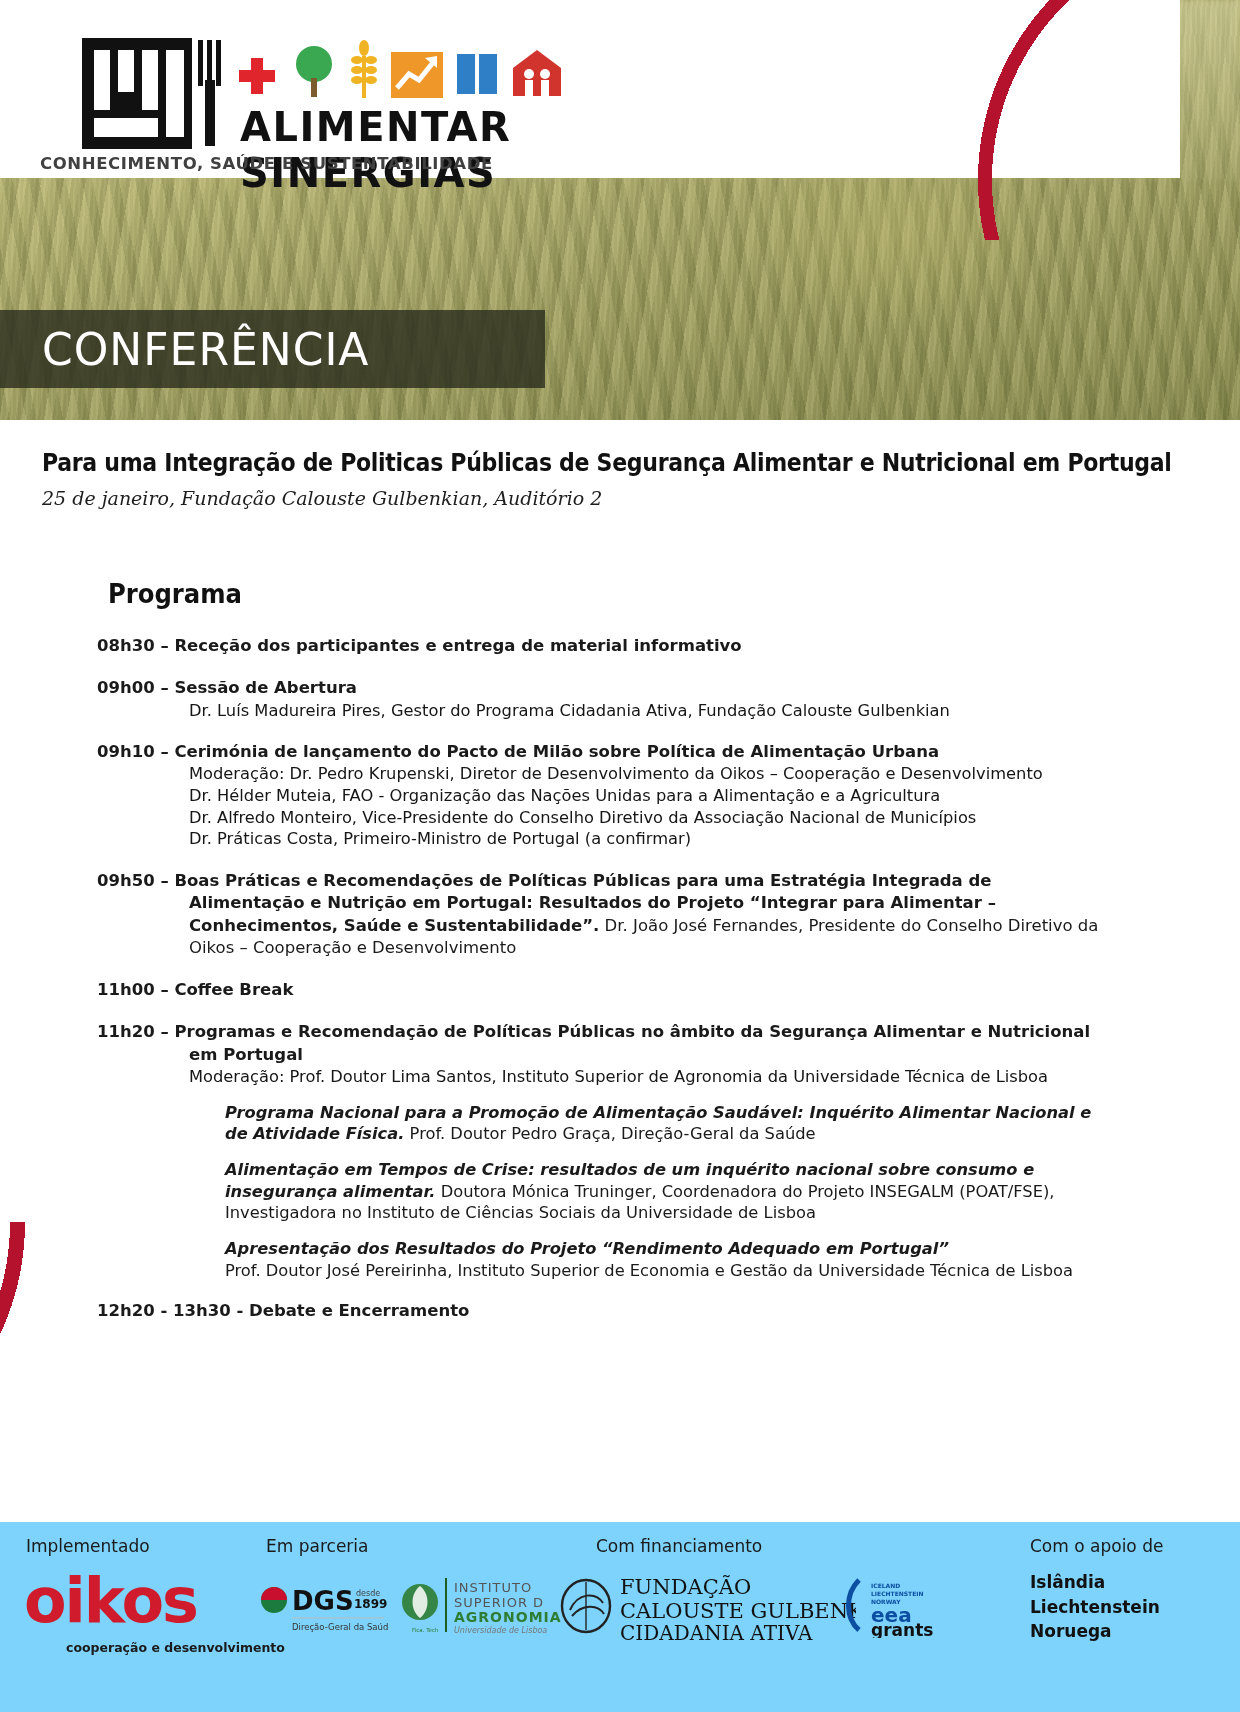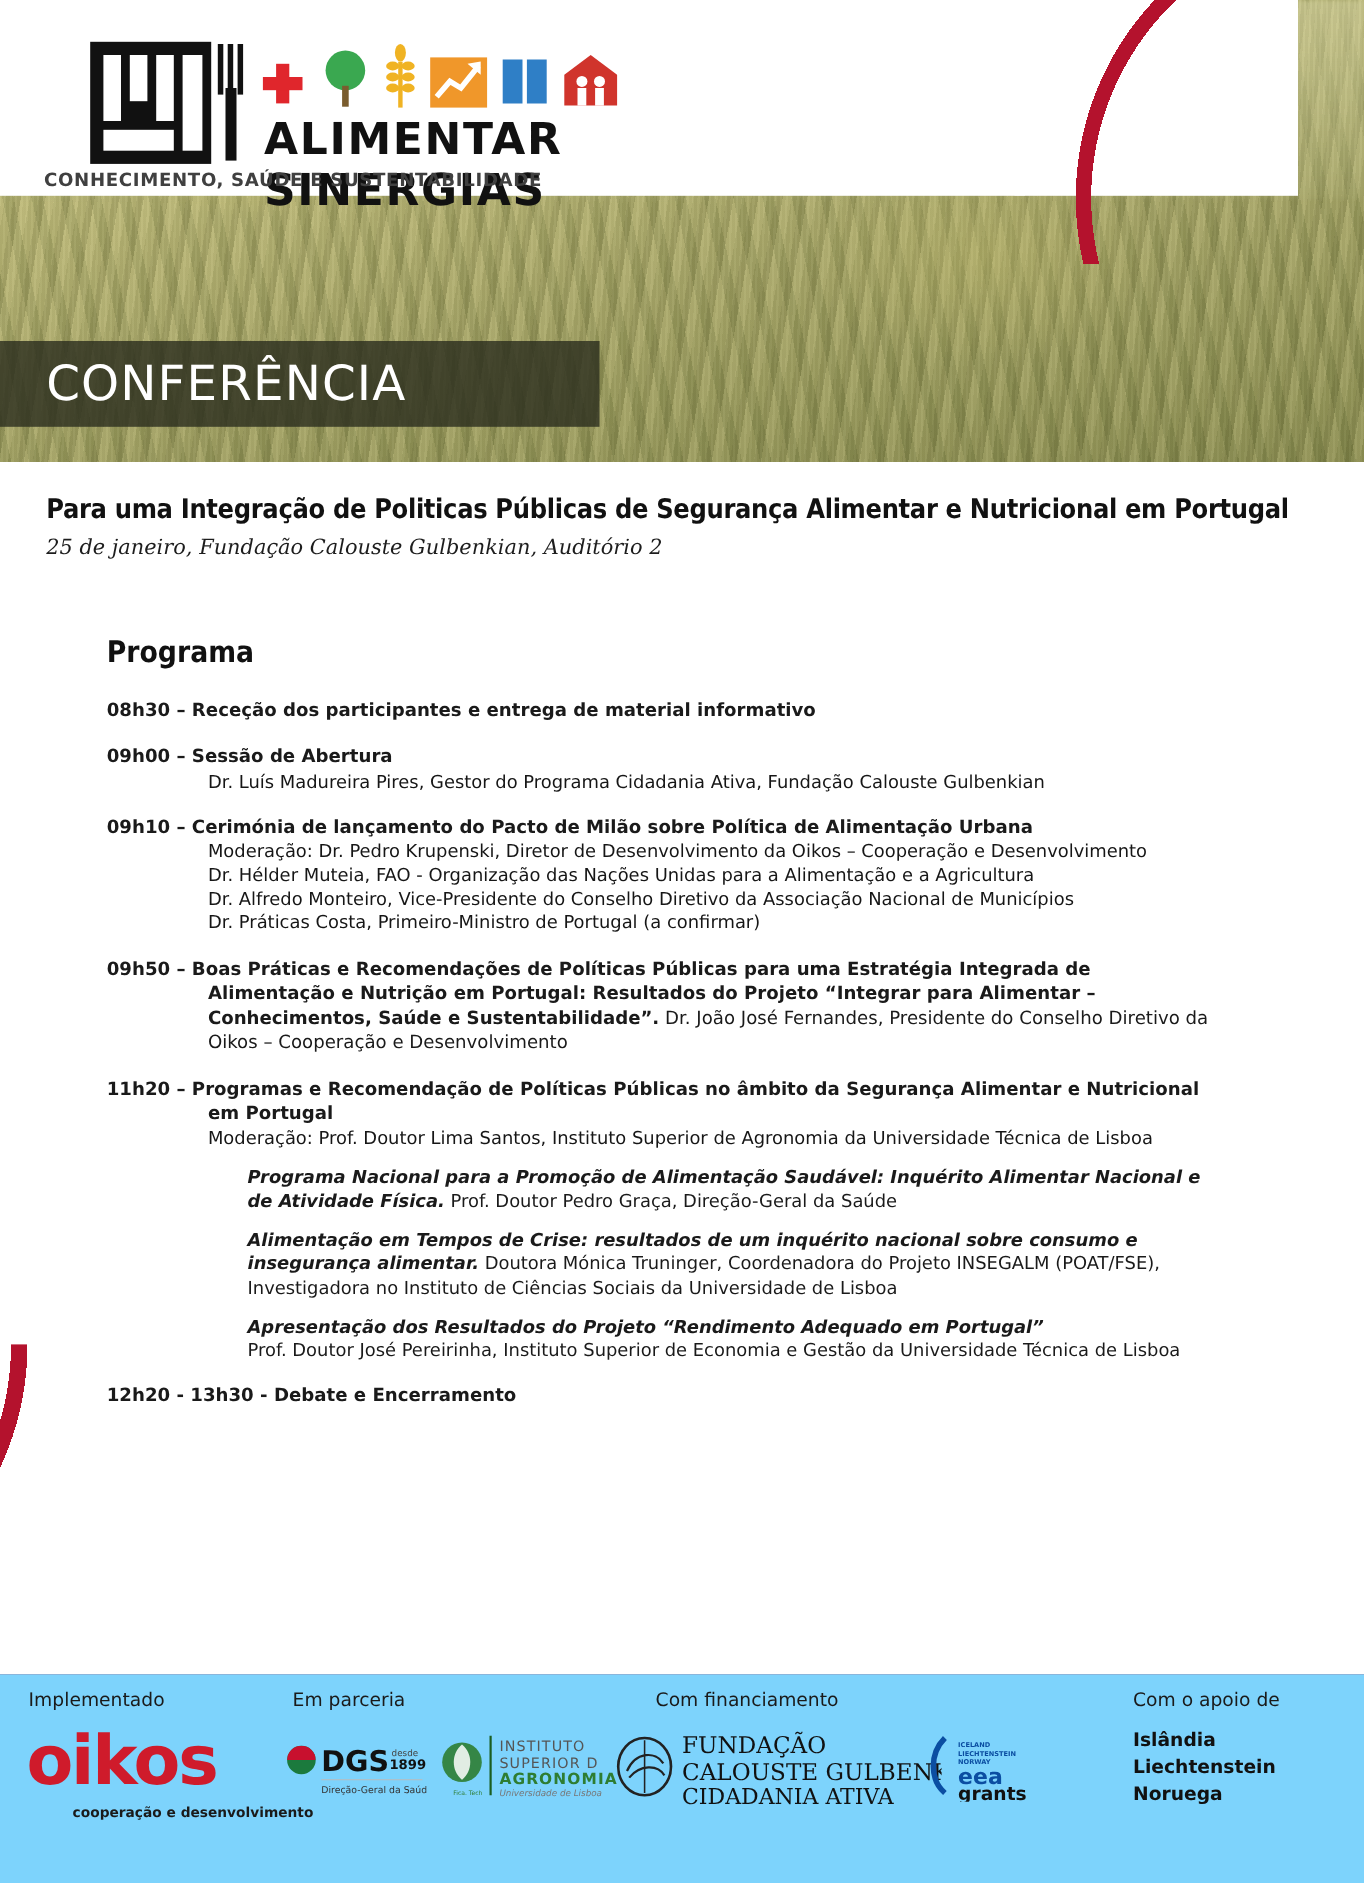--- a/index.html
+++ b/index.html
@@ -81,21 +81,21 @@
     font-family:"DejaVu Sans Condensed","DejaVu Sans","Liberation Sans",sans-serif;
   }
   .doc-sub{
     position:absolute;left:42px;top:487px;width:1100px;
     font-size:19px;font-style:italic;color:#1d1d1d;
     font-family:"DejaVu Serif","Liberation Serif",serif;
   }
 
   
   .programa-h{
-    position:absolute;left:97px;top:578px;font-size:27px;font-weight:bold;color:#111;
+    position:absolute;left:108px;top:578px;font-size:27px;font-weight:bold;color:#111;
     font-family:"DejaVu Sans Condensed","DejaVu Sans","Liberation Sans",sans-serif;
   }
   .program{
     position:absolute;left:97px;top:635px;width:1010px;
   }
   .item{margin-bottom:20px;}
   .item-body{margin-left:92px;font-size:16.3px;line-height:1.33;color:#161616;}
   .item-head-wrap{font-size:16.5px;line-height:1.35;}
   .hang{padding-left:92px;text-indent:-92px;font-weight:bold;}
   .hang .reg{font-weight:normal;}
@@ -224,20 +224,23 @@
       <div class="item-head-wrap hang"><span>09h10 –</span><span> Cerimónia de lançamento do Pacto de Milão sobre Política de Alimentação Urbana</span></div>
       <div class="item-body">Moderação: Dr. Pedro Krupenski, Diretor de Desenvolvimento da Oikos – Cooperação e Desenvolvimento</div>
       <div class="item-body">Dr. Hélder Muteia, FAO - Organização das Nações Unidas para a Alimentação e a Agricultura</div>
       <div class="item-body">Dr. Alfredo Monteiro, Vice-Presidente do Conselho Diretivo da Associação Nacional de Municípios</div>
       <div class="item-body">Dr. Práticas Costa, Primeiro-Ministro de Portugal (a confirmar)</div>
     </div>
     <div class="item">
       <div class="item-head-wrap hang"><span>09h50 –</span><span> Boas Práticas e Recomendações de Políticas Públicas para uma Estratégia Integrada de Alimentação e Nutrição em Portugal: Resultados do Projeto “Integrar para Alimentar – Conhecimentos, Saúde e Sustentabilidade”.</span><span class="reg"> Dr. João José Fernandes, Presidente do Conselho Diretivo da Oikos – Cooperação e Desenvolvimento</span></div>
     </div>
     <div class="item">
+      <div class="item-head-wrap hang"><span>11h00 –</span><span class="ital"> Coffee Break</span></div>
+    </div>
+    <div class="item">
       <div class="item-head-wrap hang"><span>11h20 –</span><span> Programas e Recomendação de Políticas Públicas no âmbito da Segurança Alimentar e Nutricional em Portugal</span></div>
       <div class="item-body">Moderação: Prof. Doutor Lima Santos, Instituto Superior de Agronomia da Universidade Técnica de Lisboa</div>
       <div class="sub-block"><span class="t">Programa Nacional para a Promoção de Alimentação Saudável: Inquérito Alimentar Nacional e de Atividade Física.</span><span> Prof. Doutor Pedro Graça, Direção-Geral da Saúde</span></div>
       <div class="sub-block"><span class="t">Alimentação em Tempos de Crise: resultados de um inquérito nacional sobre consumo e insegurança alimentar.</span><span> Doutora Mónica Truninger, Coordenadora do Projeto INSEGALM (POAT/FSE), Investigadora no Instituto de Ciências Sociais da Universidade de Lisboa</span></div>
       <div class="sub-block"><span class="t">Apresentação dos Resultados do Projeto “Rendimento Adequado em Portugal”</span><br><span>Prof. Doutor José Pereirinha, Instituto Superior de Economia e Gestão da Universidade Técnica de Lisboa</span></div>
     </div>
     <div class="final">12h20 - 13h30 - Debate e Encerramento</div>
   </div>
 
 <div class="bottom-swoosh"></div>

